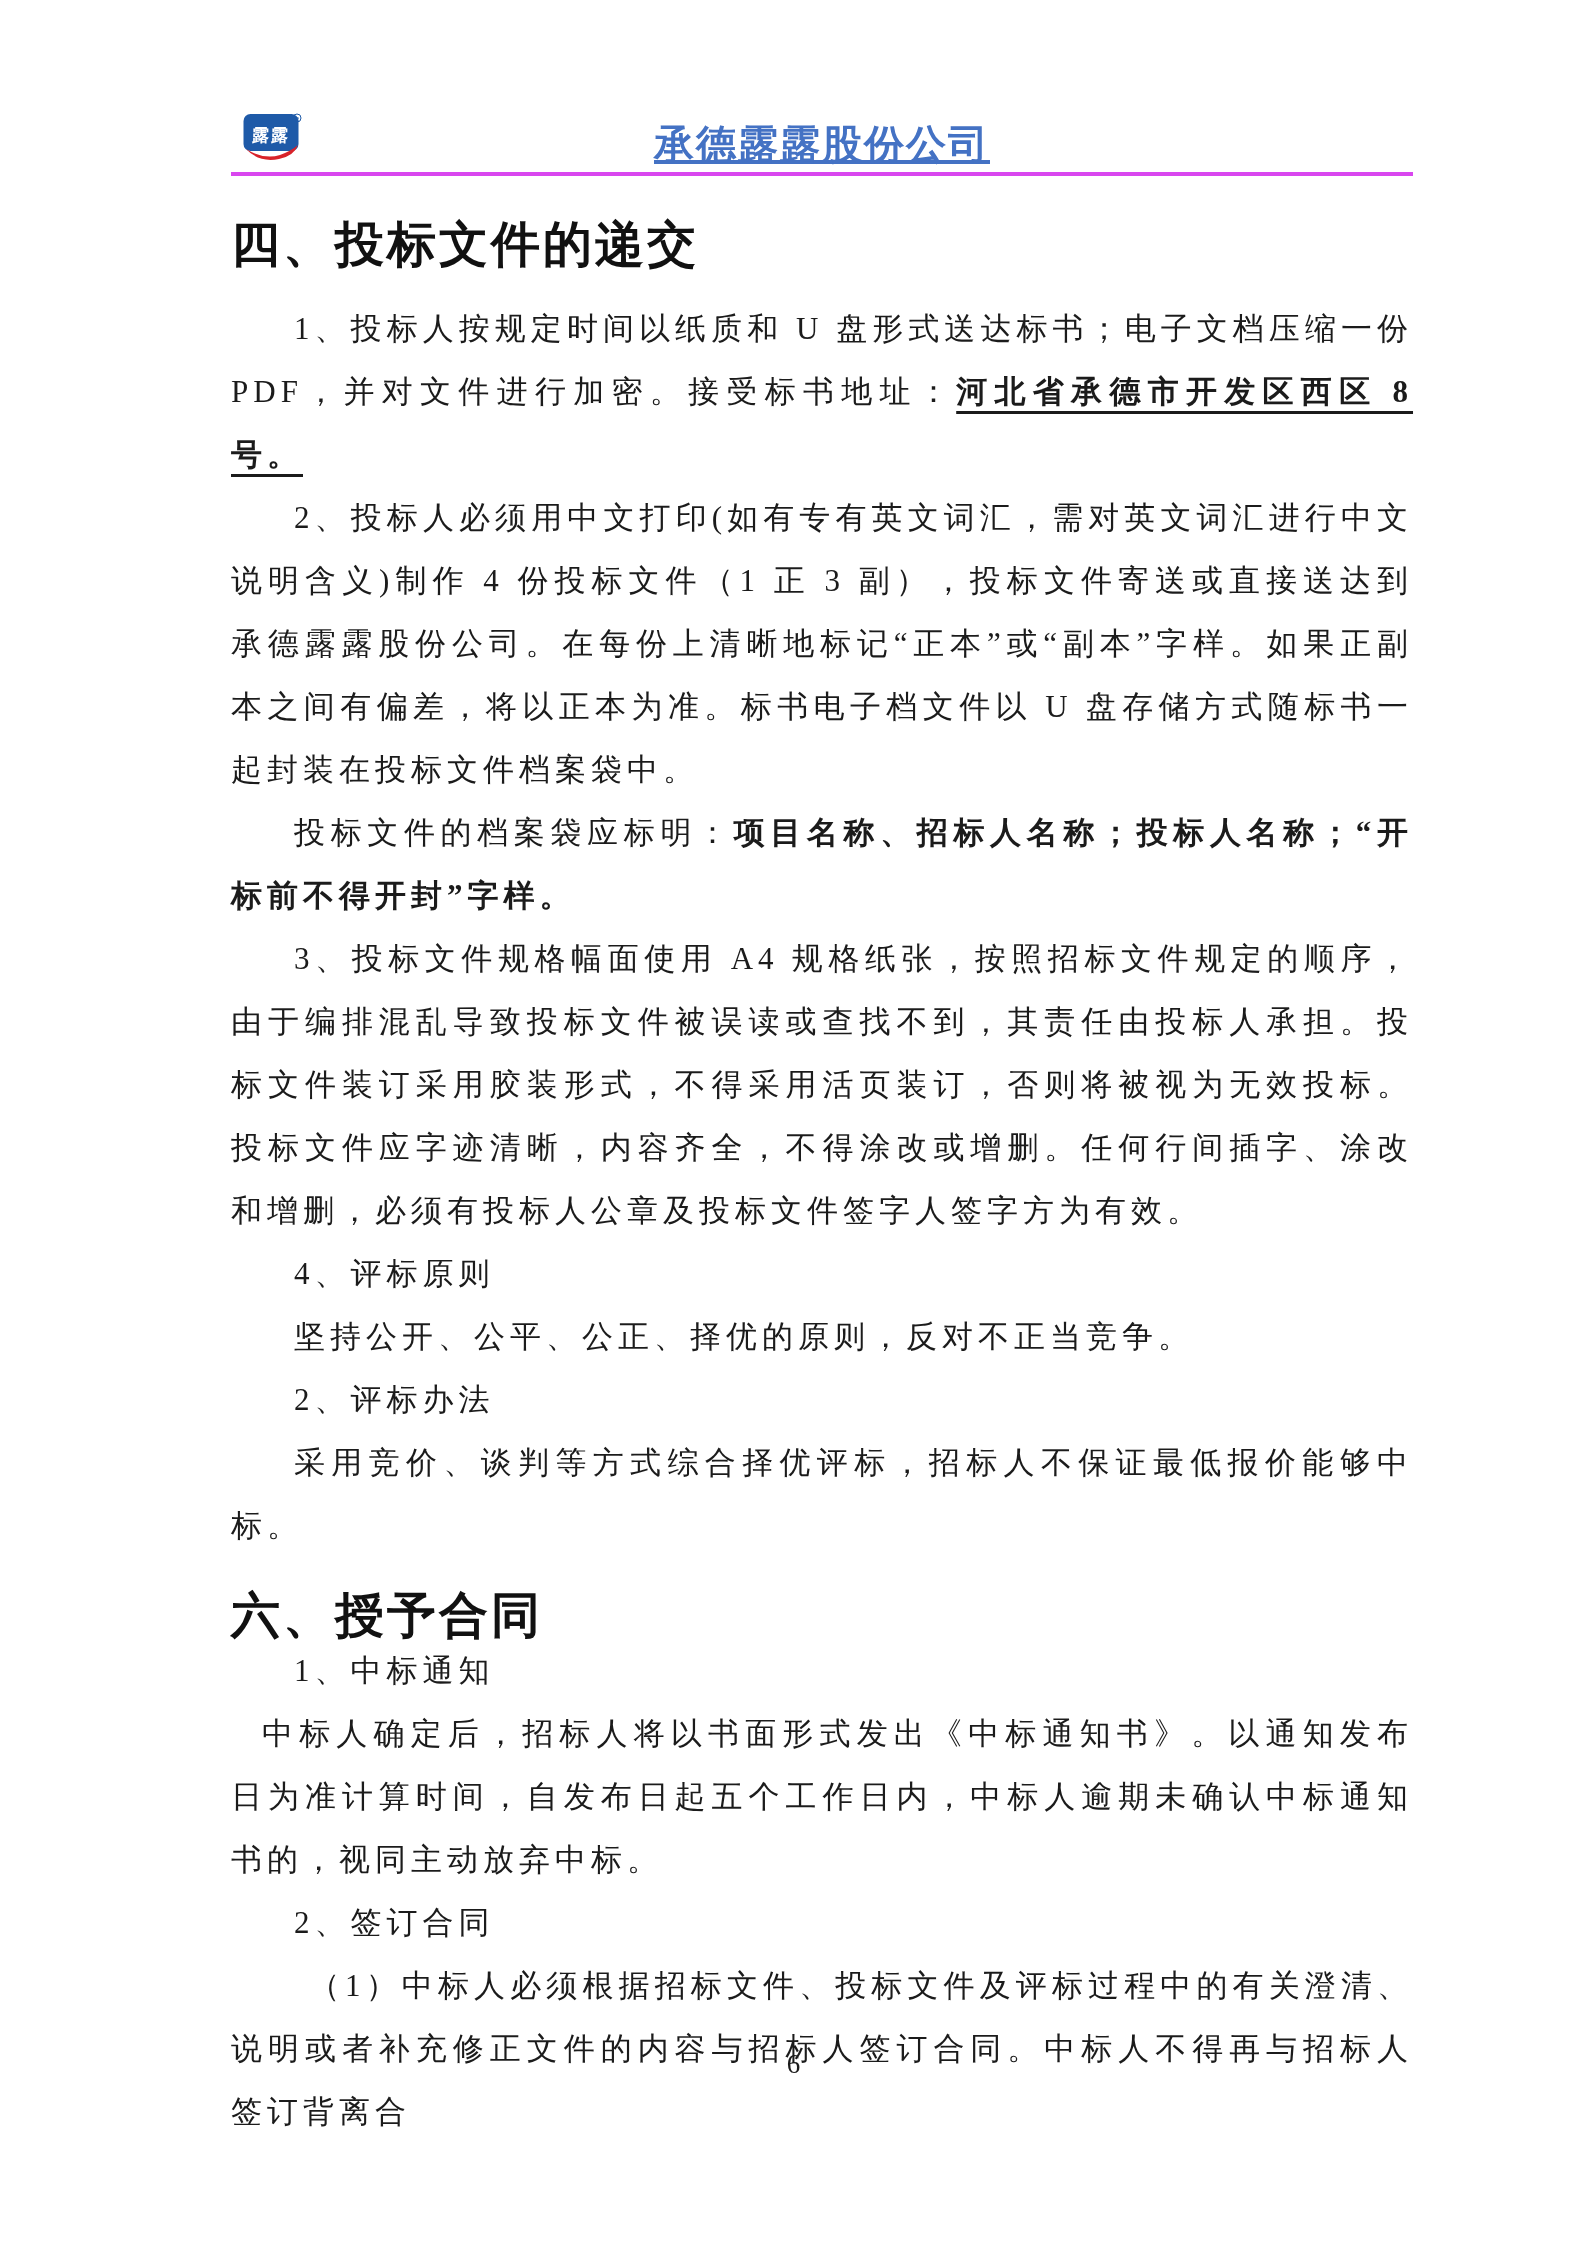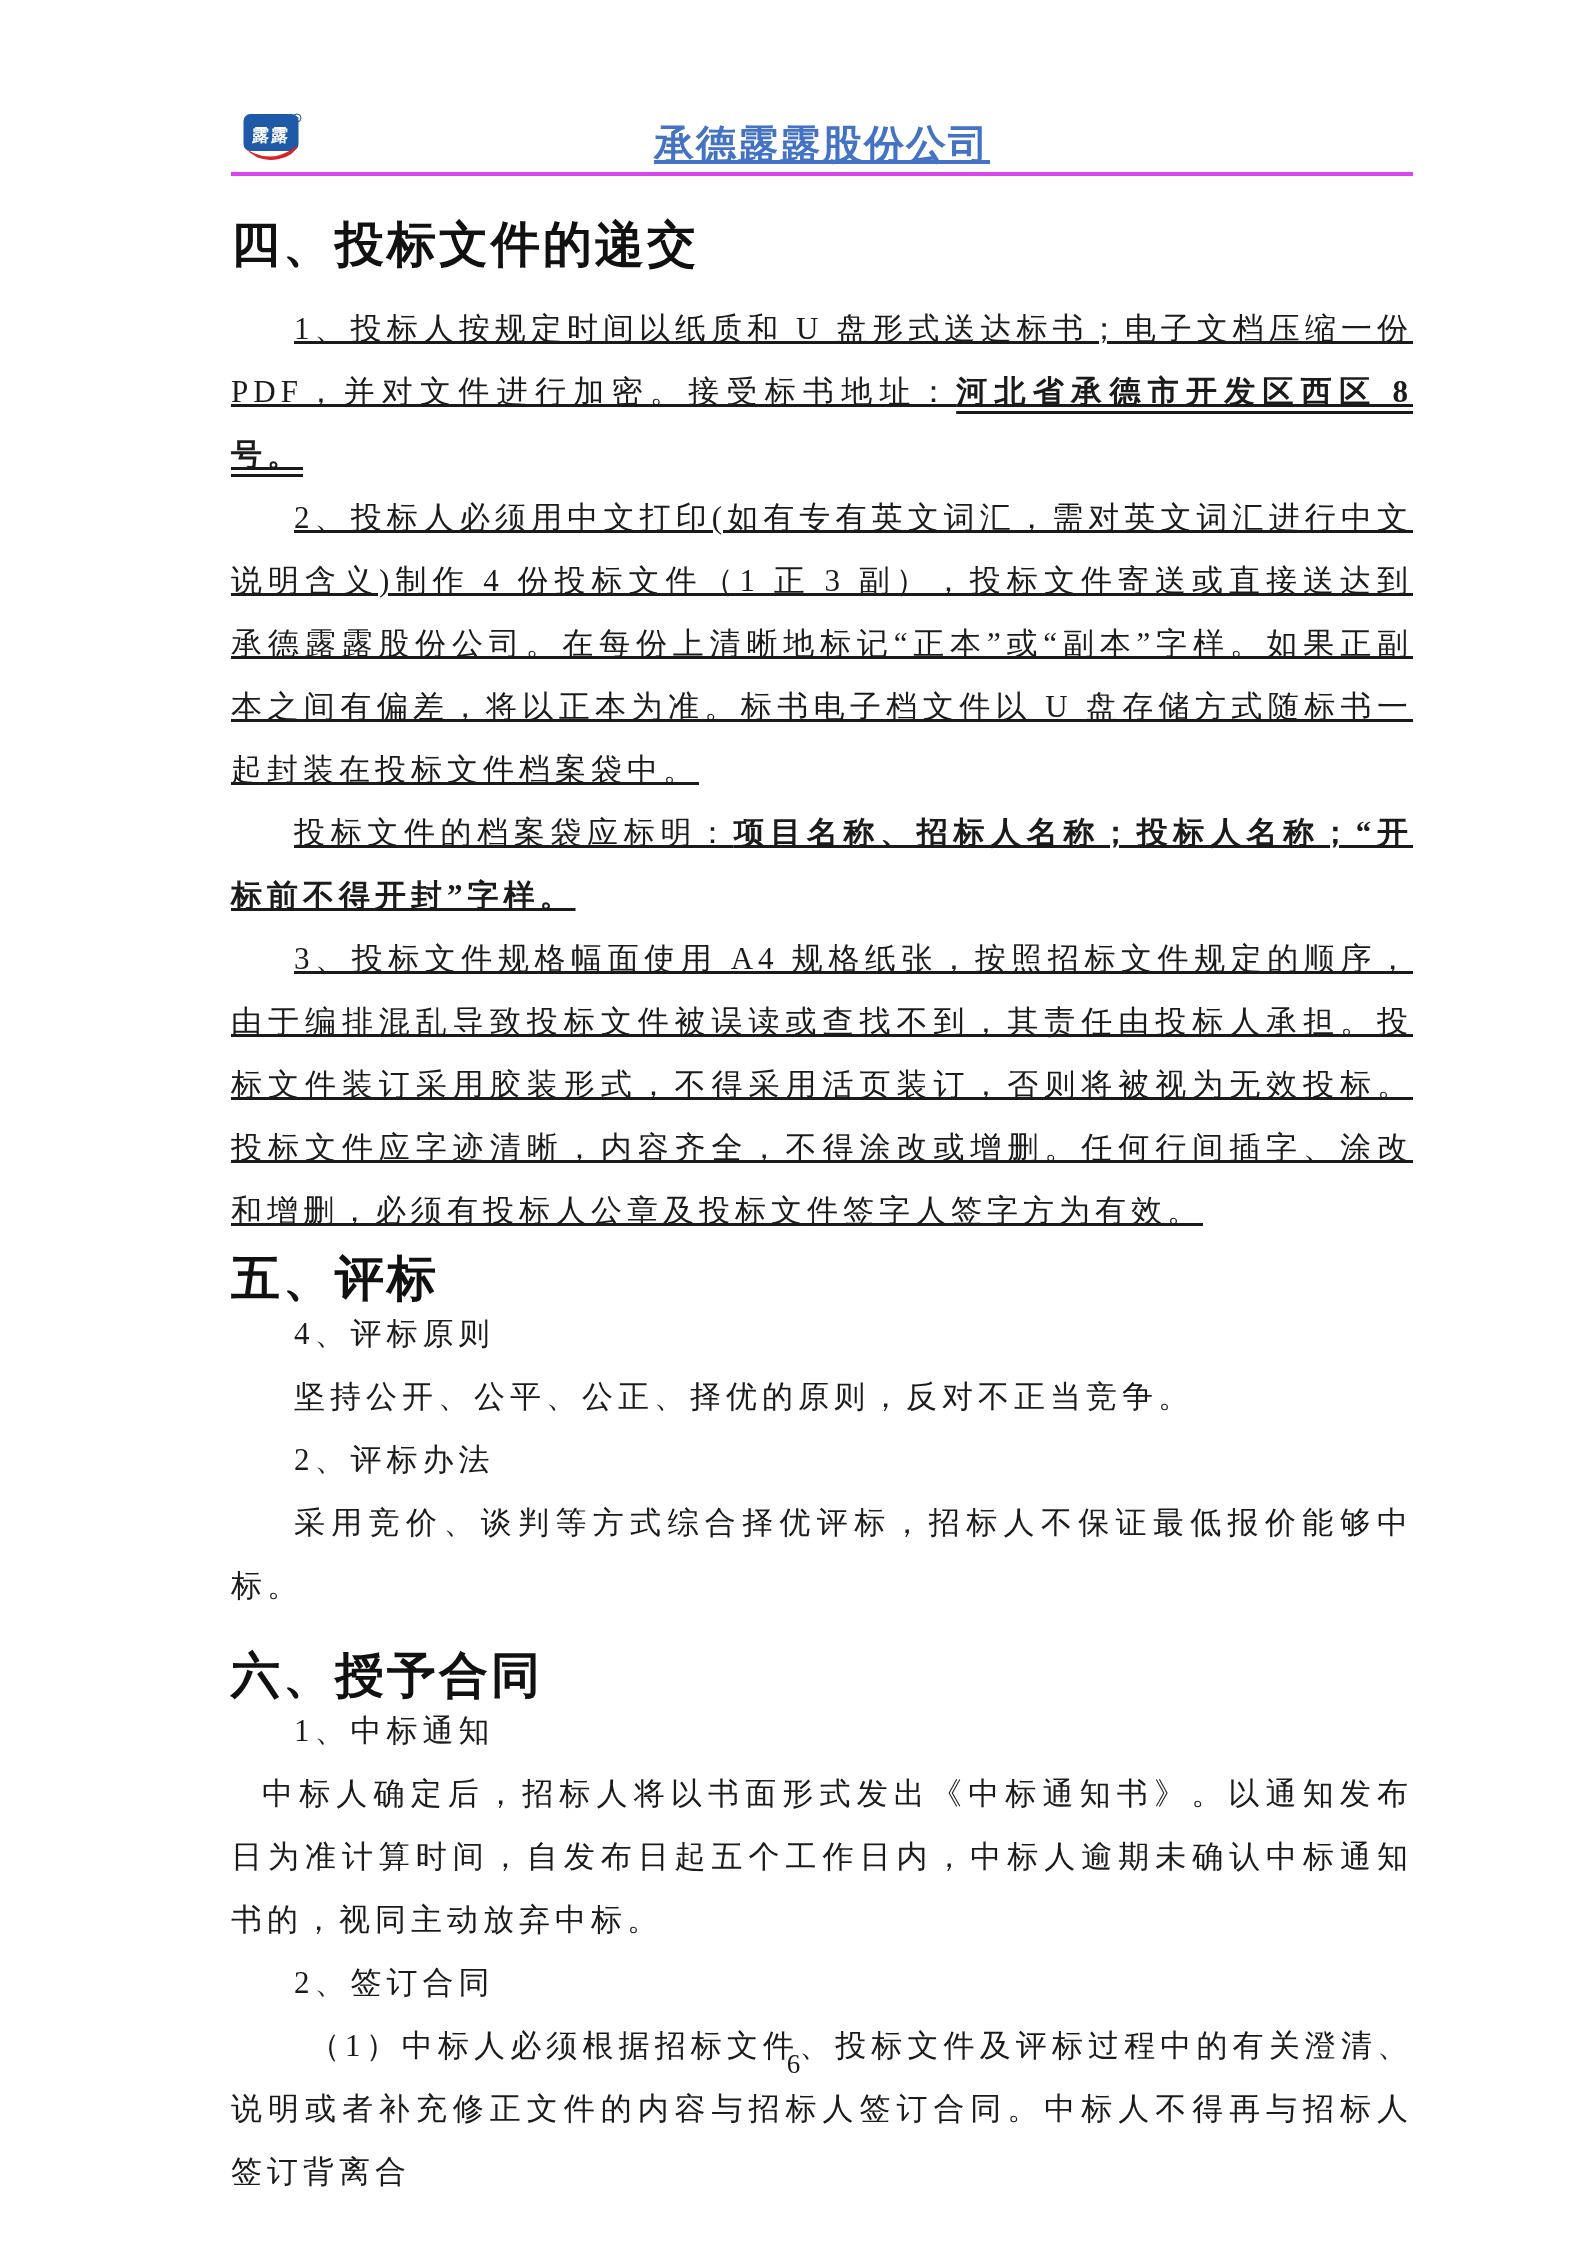--- a/index.html
+++ b/index.html
@@ -37,21 +37,21 @@
     position:absolute; left:231px; top:176px; width:1182px;
   }
   .sec-heading {
     margin:0; padding:0;
     font-size:49px; line-height:46px; letter-spacing:3px;
     font-weight:bold; color:#111;
   }
   section[data-sec="s4"] .sec-heading { margin-top:46px; }
   section[data-sec="s5"] .sec-heading { margin-top:14px; }
   section[data-sec="s6"] .sec-heading { margin-top:36px; }
-  section[data-sec="s4"] .sec-body   { margin-top:29px;text-decoration:underline; }
+  section[data-sec="s4"] .sec-body   { margin-top:29px; }
 
   .para {
     margin:0; padding:0;
     font-size:31px; line-height:63px; letter-spacing:5px;
     text-align:justify;
   }
   .ind-std  { text-indent:63px; }
   .ind-one  { text-indent:31px; }
   .ind-wide { text-indent:78px; }
   .bold { font-weight:bold; }
@@ -91,21 +91,20 @@
       <section data-sec="s4">
         <h2 class="sec-heading">四、投标文件的递交</h2>
         <div class="sec-body">
           <p class="para ind-std"><span>1、投标人按规定时间以纸质和 U 盘形式送达标书；电子文档压缩一份 PDF，并对文件进行加密。接受标书地址：</span><span class="bold underline">河北省承德市开发区西区 8 号。</span></p>
           <p class="para ind-std"><span>2、投标人必须用中文打印(如有专有英文词汇，需对英文词汇进行中文说明含义)制作 4 份投标文件（1 正 3 副），投标文件寄送或直接送达到承德露露股份公司。在每份上清晰地标记“正本”或“副本”字样。如果正副本之间有偏差，将以正本为准。标书电子档文件以 U 盘存储方式随标书一起封装在投标文件档案袋中。</span></p>
           <p class="para ind-std"><span>投标文件的档案袋应标明：</span><span class="bold">项目名称、招标人名称；投标人名称；“开标前不得开封”字样。</span></p>
           <p class="para ind-std"><span>3、投标文件规格幅面使用 A4 规格纸张，按照招标文件规定的顺序，由于编排混乱导致投标文件被误读或查找不到，其责任由投标人承担。投标文件装订采用胶装形式，不得采用活页装订，否则将被视为无效投标。投标文件应字迹清晰，内容齐全，不得涂改或增删。任何行间插字、涂改和增删，必须有投标人公章及投标文件签字人签字方为有效。</span></p>
         </div>
       </section>
       <section data-sec="s5">
-        <h2 class="sec-heading">五、评标</h2>
         <div class="sec-body">
           <p class="para ind-std"><span>4、评标原则</span></p>
           <p class="para ind-std"><span>坚持公开、公平、公正、择优的原则，反对不正当竞争。</span></p>
           <p class="para ind-std"><span>2、评标办法</span></p>
           <p class="para ind-std"><span>采用竞价、谈判等方式综合择优评标，招标人不保证最低报价能够中标。</span></p>
         </div>
       </section>
       <section data-sec="s6">
         <h2 class="sec-heading">六、授予合同</h2>
         <div class="sec-body">

